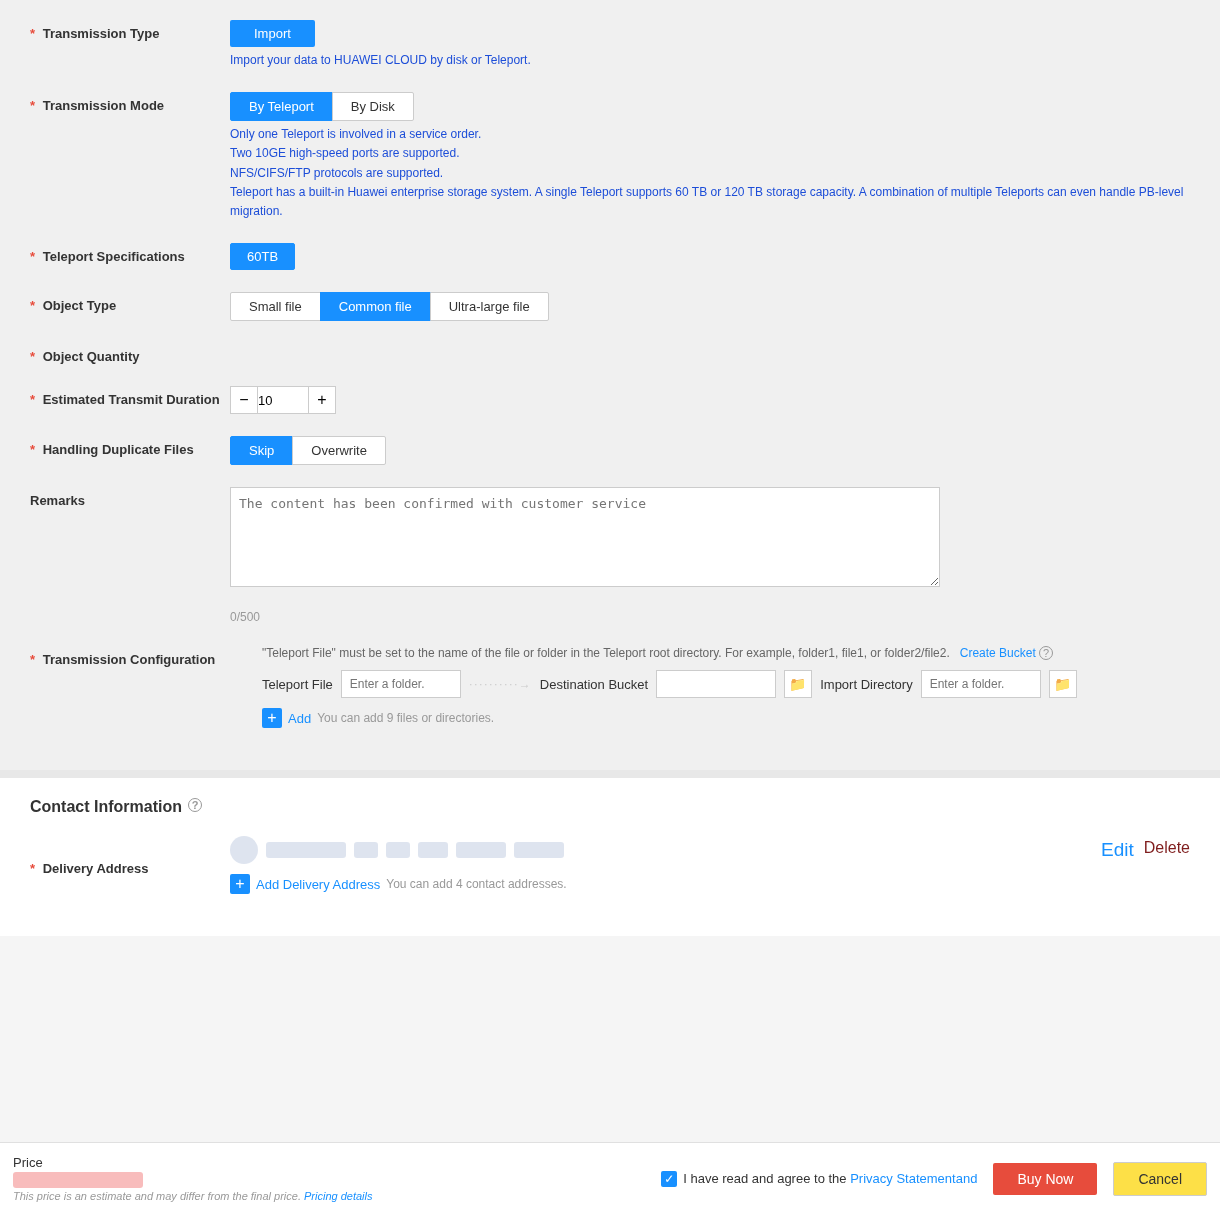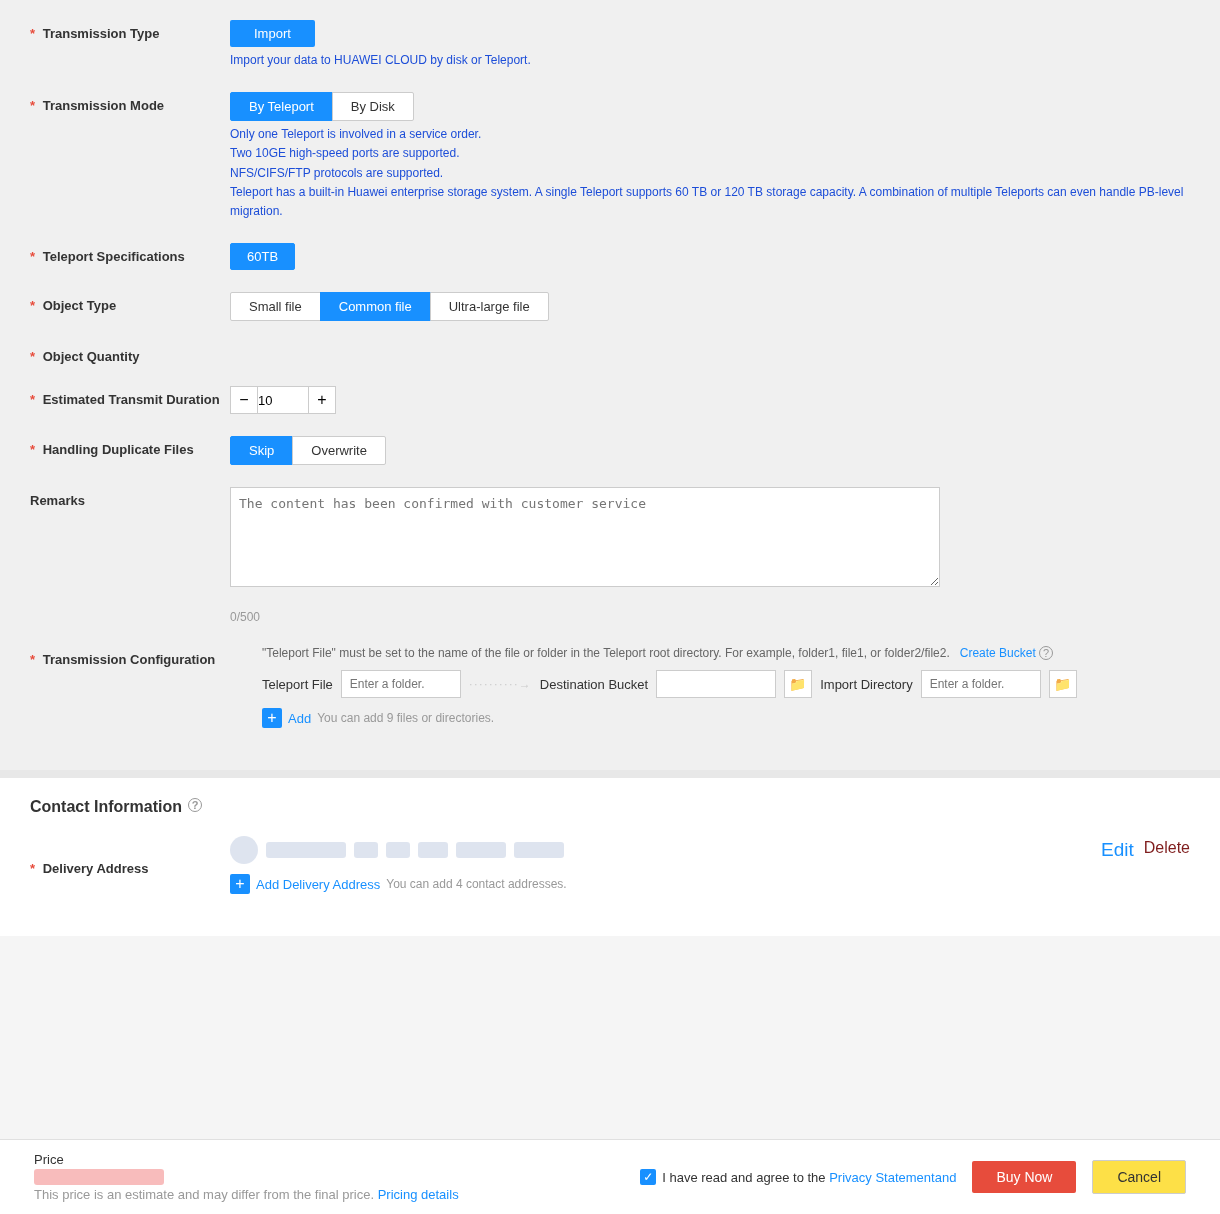--- a/index.html
+++ b/index.html
@@ -189,35 +189,35 @@
     }
 
     
     .footer-bar {
       position: fixed;
       bottom: 0;
       left: 0;
       right: 0;
       background: #fff;
       border-top: 1px solid #e0e0e0;
-      padding: 12px 34px;
+      padding: 12px 13px;
       display: flex;
       align-items: center;
       justify-content: space-between;
     }
     .price-section { }
     .price-label { font-size: 13px; color: #333; margin-bottom: 2px; }
     .price-value {
       height: 16px;
       width: 130px;
       background: #f5a0a0;
       border-radius: 3px;
       opacity: 0.7;
     }
-    .price-note { font-size: 13px; color: #999; margin-top: 2px; }
+    .price-note { font-size: 11px; color: #999; margin-top: 2px; font-style: italic; }
     .pricing-link { color: #1890ff; cursor: pointer; }
 
     .footer-right { display: flex; align-items: center; gap: 16px; }
     .agreement-row { display: flex; align-items: center; gap: 6px; }
     .checkbox-blue {
       width: 16px;
       height: 16px;
       background: #1890ff;
       border: none;
       border-radius: 2px;

